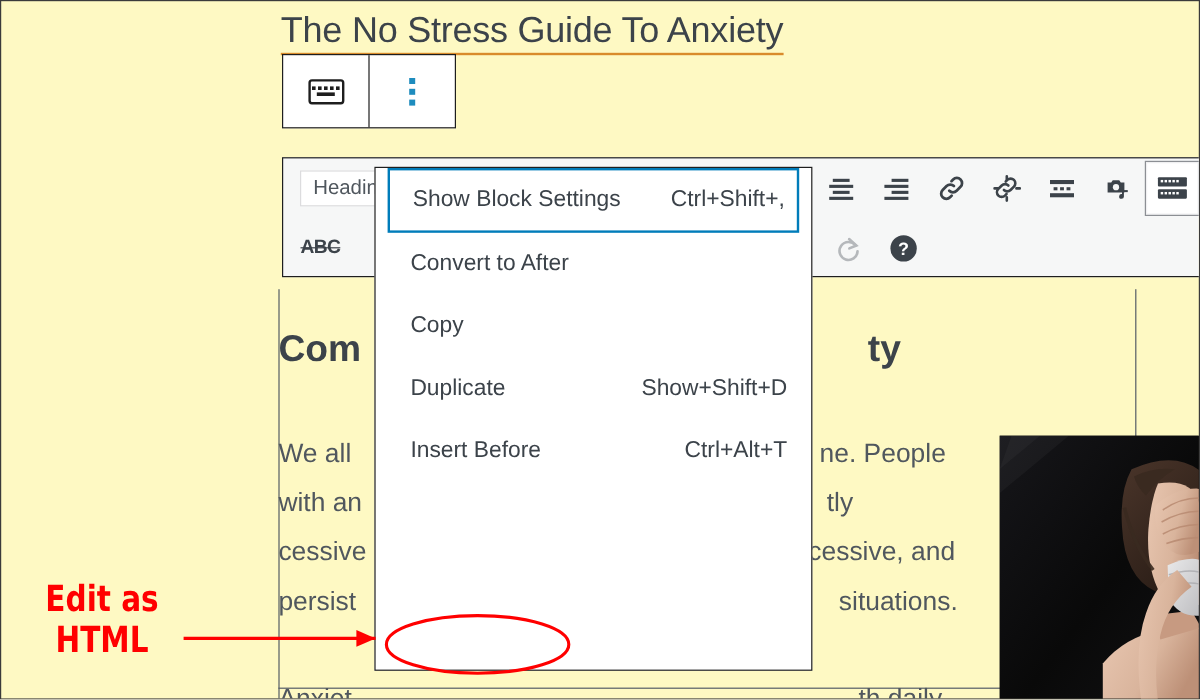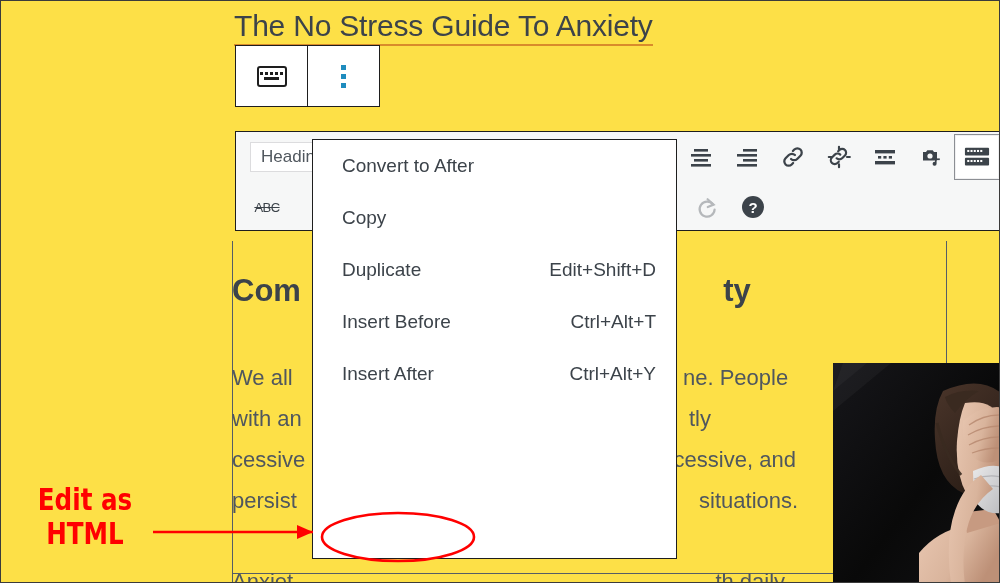--- a/index.html
+++ b/index.html
@@ -8,21 +8,21 @@
     background: #ffffff;
   }
   body {
     font-family: "Liberation Sans", sans-serif;
   }
   #screen {
     position: relative;
     width: 1000px;
     height: 583px;
     overflow: hidden;
-    background: #fde047;
+    background: #fef9c3;
     border: 1px solid #3b3b3b;
     box-sizing: border-box;
   }
 
   
   .post-title {
     position: absolute;
     left: 233px;
     top: 8px;
     font-size: 30px;
@@ -146,22 +146,22 @@
     flex: 0 0 auto;
   }
   .ct-icon.muted { color: #b5b8bb; }
   .ct-icon.active {
     background: #ffffff;
     border: 1px solid #8c8f94;
     box-sizing: border-box;
     box-shadow: inset 0 0 0 1px #f0f0f1;
   }
   .strike-abc {
-    font-size: 13px;
-    font-weight: 400;
+    font-size: 16px;
+    font-weight: 700;
     color: #3c434a;
     text-decoration: line-through;
     letter-spacing: -0.5px;
   }
 
   
   .content-heading {
     position: absolute;
     left: 231px;
     top: 272px;
@@ -529,39 +529,39 @@
       </g>
 
       <path d="M112 34 Q128 26 146 28 Q132 36 122 50 Q114 42 112 34 Z" fill="#3a2a20"></path>
       <path d="M104 60 Q112 92 128 112" fill="none" stroke="#3a2a20" stroke-width="3" opacity="0.9"></path>
 
       <rect width="168" height="221" fill="url(#bgdark)" opacity="0"></rect>
     </svg>
   </div>
 
   <div class="menu">
+    <div class="menu-item focused">
+      <span class="mi-label">Show Block Settings</span>
+      <span class="mi-short">Ctrl+Shift+,</span>
+    </div>
     <div class="menu-item">
       <span class="mi-label">Convert to After</span>
       <span class="mi-short"></span>
     </div>
     <div class="menu-item">
       <span class="mi-label">Copy</span>
       <span class="mi-short"></span>
     </div>
     <div class="menu-item">
       <span class="mi-label">Duplicate</span>
-      <span class="mi-short">Edit+Shift+D</span>
+      <span class="mi-short">Show+Shift+D</span>
     </div>
     <div class="menu-item">
       <span class="mi-label">Insert Before</span>
       <span class="mi-short">Ctrl+Alt+T</span>
-    </div>
-    <div class="menu-item">
-      <span class="mi-label">Insert After</span>
-      <span class="mi-short">Ctrl+Alt+Y</span>
     </div>
   </div>
 
   <svg class="annot-svg" viewBox="0 0 1000 583">
     <ellipse cx="397" cy="536" rx="76" ry="24" fill="none" stroke="#ff0000" stroke-width="2.6"></ellipse>
     <line x1="152" y1="531" x2="312" y2="531" stroke="#ff0000" stroke-width="2.6"></line>
     <polygon points="312,531 296,524 296,538" fill="#ff0000"></polygon>
   </svg>
 
   <div class="annot-text">

